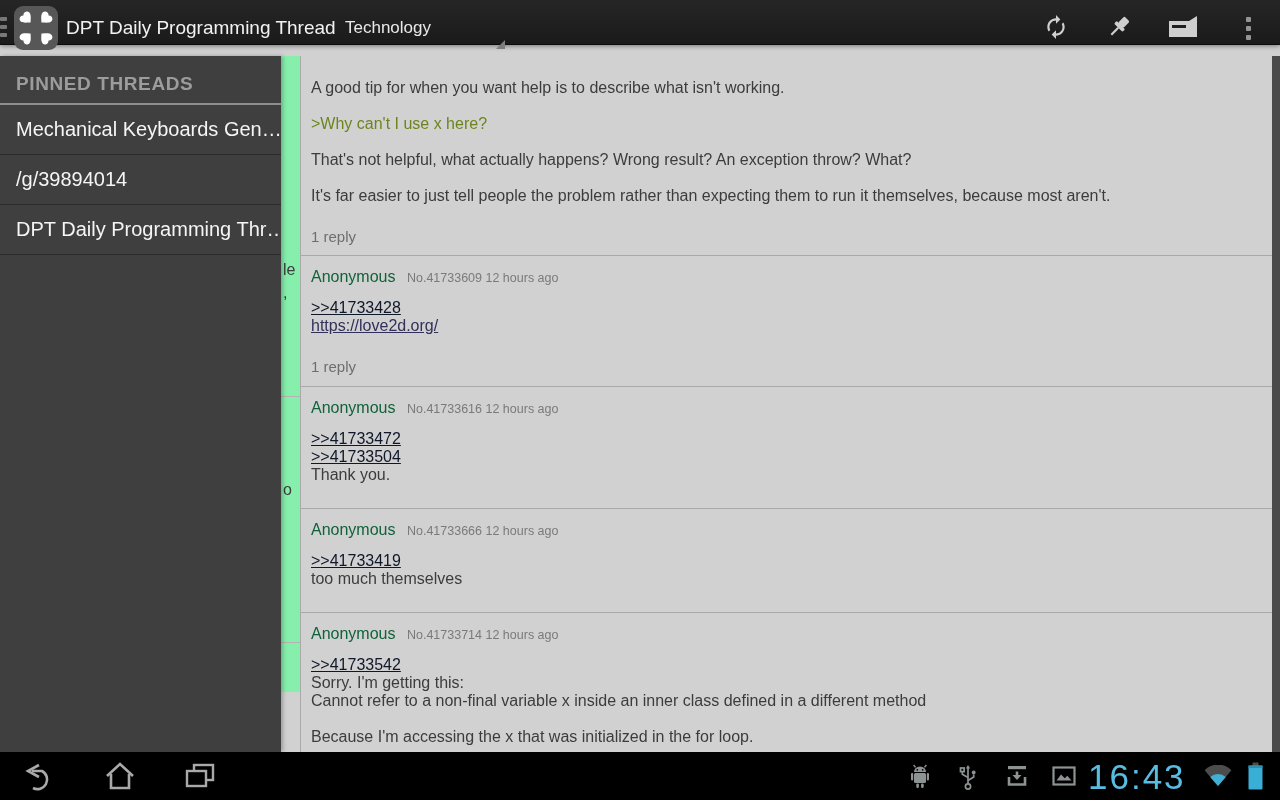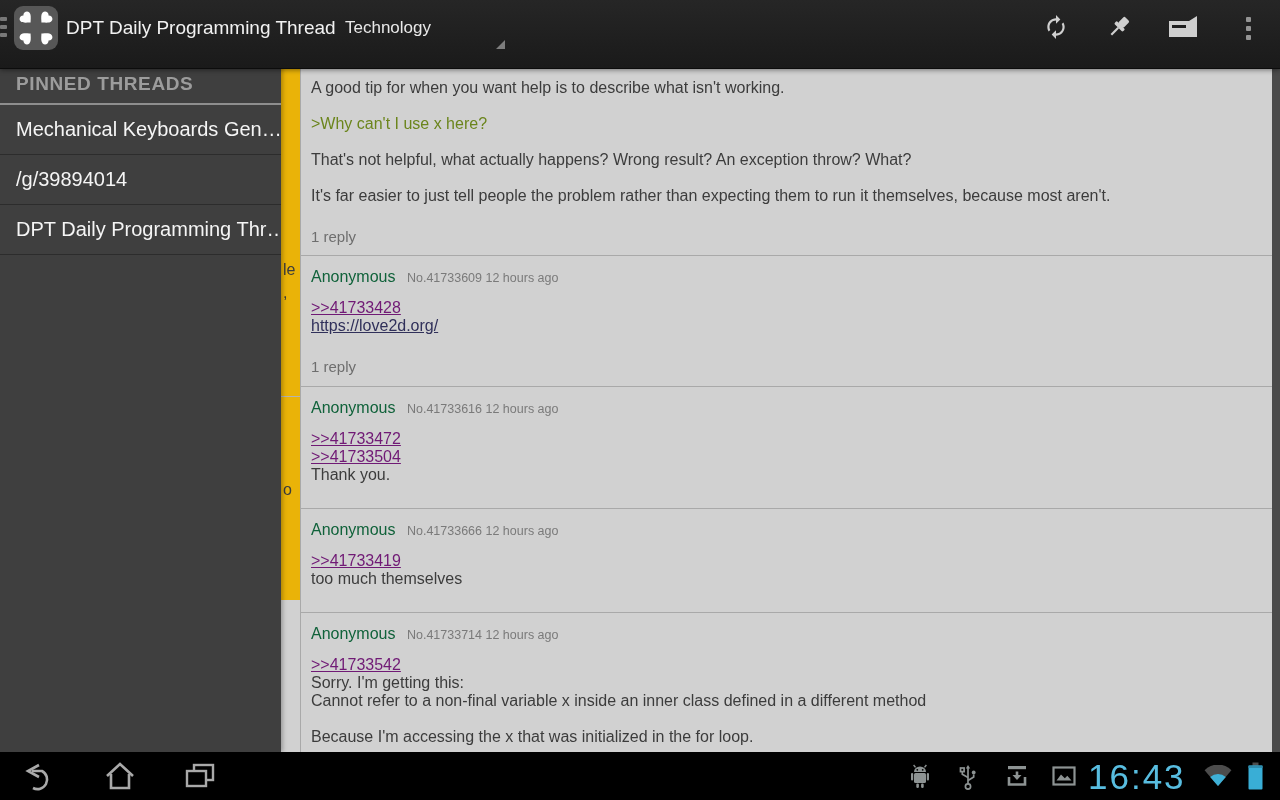--- a/index.html
+++ b/index.html
@@ -1,20 +1,20 @@
 <!DOCTYPE html>
 <html><head>
 <meta charset="utf-8">
 <style>
   html,body{margin:0;padding:0;background:#000;}
   .screen{position:relative;width:1280px;height:800px;overflow:hidden;background:#d1d1d1;
           font-family:"Liberation Sans","DejaVu Sans",sans-serif;}
 
   
-  .actionbar{position:absolute;left:0;top:0;width:1280px;height:68px;z-index:40;
+  .actionbar{position:absolute;left:0;top:0;width:1280px;height:44px;z-index:40;
              background:linear-gradient(#262626,#1a1a1a);box-shadow:0 1px 0 #0c0c0c,0 2px 5px rgba(0,0,0,.45);}
   .ham{position:absolute;left:0;top:17px;width:7px;height:22px;}
   .ham i{display:block;width:7px;height:4px;background:#787878;margin-bottom:4px;border-radius:1px;}
   .appicon{position:absolute;left:14px;top:6px;width:44px;height:44px;}
   .abar-title{position:absolute;left:66px;top:0;height:56px;line-height:56px;
               color:#f2f2f2;font-size:19px;white-space:nowrap;}
   .spinner{position:absolute;left:330px;top:0;width:178px;height:56px;}
   .spinner-label{position:absolute;left:15px;top:0;height:56px;line-height:56px;color:#e9e9e9;font-size:17px;}
   .spinner-caret{position:absolute;right:3px;bottom:7px;width:0;height:0;
                  border-left:9px solid transparent;border-bottom:9px solid #7d7d7d;}
@@ -25,38 +25,38 @@
 
   
   .drawer{position:absolute;left:0;top:56px;width:281px;height:696px;background:#3f3f3f;z-index:20;
           box-shadow:2px 0 4px rgba(0,0,0,.25);}
   .dheader{height:39px;display:flex;align-items:flex-end;padding:0 0 8px 16px;
            border-bottom:2px solid #8e8e8e;color:#9c9c9c;font-size:19px;font-weight:bold;letter-spacing:.6px;}
   .ditem{height:49px;display:flex;align-items:center;padding-left:16px;color:#f5f5f5;font-size:20px;
          border-bottom:1px solid #2c2c2c;white-space:nowrap;overflow:hidden;cursor:pointer;}
 
   
-  .peek{position:absolute;left:281px;top:56px;width:19px;height:544px;overflow:hidden;z-index:5;background:#eab308;}
+  .peek{position:absolute;left:281px;top:56px;width:19px;height:636px;overflow:hidden;z-index:5;background:#86efac;}
   .frag{position:absolute;left:2px;font-size:16px;line-height:18px;color:#3c3c3c;white-space:nowrap;}
   .pline{position:absolute;left:0;right:0;height:0;border-top:1px solid #b3b3b3;}
 
   
   .main{position:absolute;left:300px;top:56px;width:972px;box-sizing:border-box;z-index:4;
         border-left:1px solid #a9a9a9;background:#d1d1d1;}
   .post{border-bottom:1px solid #a9a9a9;padding:12px 14px 10px 10px;}
   .post.p0{padding-top:23px;padding-bottom:9px;}
   .post.p2,.post.p3{padding-bottom:24px;}
   .post.p4{padding-bottom:8px;}
   .phead{margin-bottom:12px;line-height:18px;}
   .pname{color:#10623a;font-size:16px;}
   .pmeta{color:#7a7a7a;font-size:12.5px;margin-left:7px;}
   .ln{font-size:16px;line-height:18px;color:#3c3c3c;}
   .ln.para{margin-top:18px;}
   .g{color:#6b851c;}
-  .q{color:#701a75;text-decoration:underline;cursor:pointer;display:inline-block;}
+  .q{color:#0f172a;text-decoration:underline;cursor:pointer;display:inline-block;}
   .l{color:#30305a;text-decoration:underline;cursor:pointer;display:inline-block;}
   .replies{margin-top:23px;font-size:15px;line-height:18px;color:#6e6e6e;cursor:pointer;}
   .scrollbar{position:absolute;right:0;top:56px;width:8px;height:696px;background:#4a4a4a;z-index:6;}
 
   
   .navbar{position:absolute;left:0;top:752px;width:1280px;height:48px;background:#000;z-index:40;}
   .nbtn{position:absolute;background:none;border:none;padding:0;cursor:pointer;}
   .clock{position:absolute;left:1088px;top:2px;height:48px;line-height:46px;
          font-size:35px;color:#58bde0;letter-spacing:2px;}
 </style>

